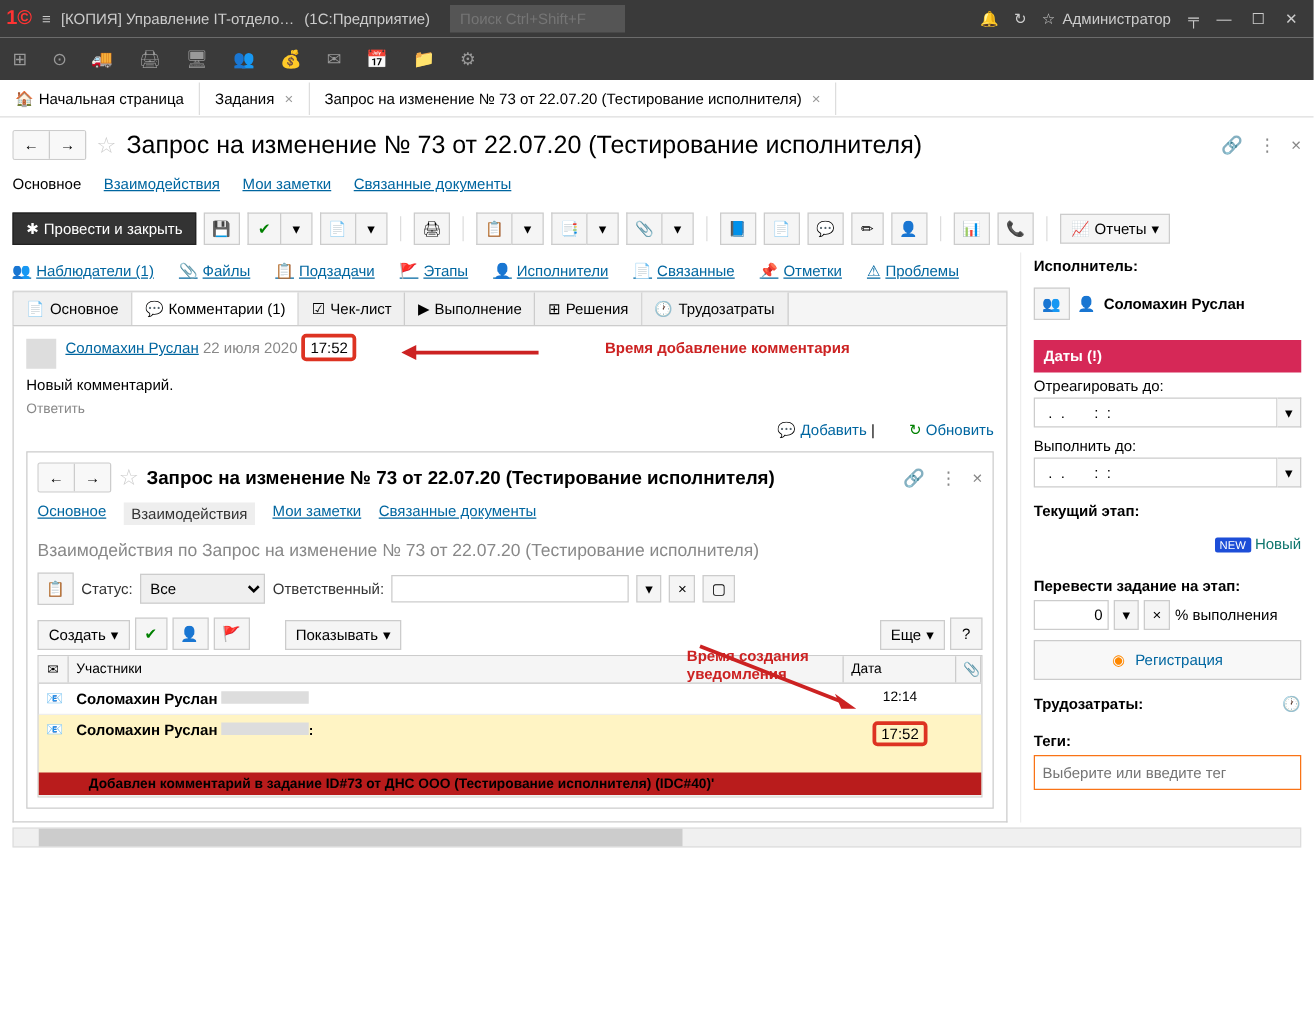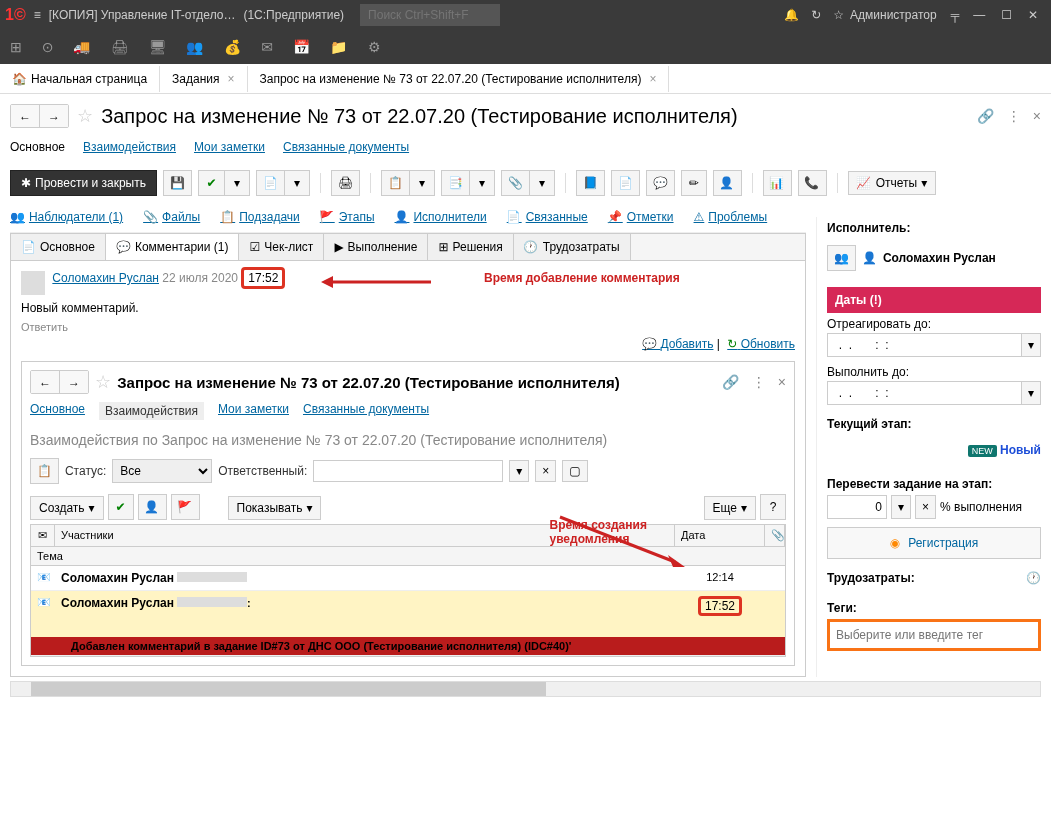--- a/index.html
+++ b/index.html
@@ -36,36 +36,36 @@
 .btn-split{display:flex;}
 .btn-split .btn{border-radius:0;}
 .btn-split .btn:first-child{border-right:none;}
 .sep{width:1px;height:20px;background:#ddd;margin:0 4px;}
 .btn-reports{background:#f5f5f5;border:1px solid #ccc;padding:4px 8px;cursor:pointer;display:flex;align-items:center;gap:4px;}
 .links-bar{display:flex;gap:20px;padding:8px 0;border-bottom:1px solid #eee;flex-wrap:wrap;}
 .link-item{display:flex;align-items:center;gap:4px;color:#0066a0;text-decoration:underline;cursor:pointer;}
 .link-item .ico{font-size:12px;}
 .main-split{display:flex;gap:10px;}
 .left-panel{flex:1;min-width:0;}
-.right-panel{width:225px;border-left:1px solid #eee;padding-left:10px;margin-top:15px;}
+.right-panel{width:225px;border-left:1px solid #eee;padding-left:10px;}
 .panel-tabs{display:flex;border:1px solid #ccc;background:#f5f5f5;}
 .panel-tab{padding:6px 10px;border-right:1px solid #ccc;cursor:pointer;display:flex;align-items:center;gap:4px;background:#fff;}
 .panel-tab.active{background:#fff;}
 .panel-tab:not(.active){background:#f0f0f0;}
 .comment-area{border:1px solid #ccc;border-top:none;padding:10px;position:relative;}
 .avatar{width:24px;height:24px;background:#ddd;display:inline-block;vertical-align:top;}
 .comment-header{display:inline-block;margin-left:4px;}
 .comment-author{color:#0066a0;text-decoration:underline;}
 .comment-date{color:#888;text-align:right;}
 .time-box{border:3px solid #d32;padding:1px 4px;border-radius:4px;}
 .comment-body{margin:6px 0;}
 .reply-link{color:#888;font-size:11px;cursor:pointer;}
 .annotation{color:#c22;font-weight:bold;position:absolute;padding-left:48px;}
 .comment-actions{text-align:right;padding:4px 0;}
-.comment-actions a{color:#0066a0;text-decoration:underline;cursor:pointer;margin-left:4px;}
+.comment-actions a{color:#0066a0;cursor:pointer;margin-left:24px;}
 .inner-frame{border:1px solid #ccc;margin-top:6px;padding:8px;}
 .inner-header{display:flex;align-items:center;gap:6px;}
 .inner-title{font-size:15px;font-weight:bold;}
 .inner-subtabs{display:flex;gap:14px;padding:8px 0;font-size:11px;}
 .inner-subtab{color:#0066a0;text-decoration:underline;cursor:pointer;}
 .inner-subtab.active{background:#eee;padding:2px 6px;color:#333;text-decoration:none;}
 .inner-heading{color:#888;font-size:14px;padding:4px 0;}
 .filter-row{display:flex;align-items:center;gap:6px;padding:6px 0;}
 .filter-row label{color:#333;}
 .filter-row select,.filter-row input{border:1px solid #ccc;padding:3px;}
@@ -91,26 +91,26 @@
 .time-box2{border:3px solid #d32;padding:0 4px;border-radius:4px;display:inline-block;}
 .side-section{margin-bottom:10px;}
 .side-label{font-weight:bold;padding:4px 0;}
 .side-user{display:flex;align-items:center;gap:6px;padding:6px 0;}
 .side-header-red{background:#d62857;color:#fff;padding:6px 8px;font-weight:bold;}
 .side-field{padding:4px 0;}
 .side-field label{display:block;margin-bottom:2px;}
 .side-input{display:flex;}
 .side-input input{flex:1;border:1px solid #ccc;padding:4px;}
 .side-input button{border:1px solid #ccc;border-left:none;background:#f5f5f5;padding:4px 6px;cursor:pointer;}
-.badge-new{background:#0f766e;color:#fff;padding:1px 4px;font-size:9px;border-radius:2px;}
-.stage-new{color:#1d4ed8;font-weight:bold;}
+.badge-new{background:#1d4ed8;color:#fff;padding:1px 4px;font-size:9px;border-radius:2px;}
+.stage-new{color:#0f766e;font-weight:normal;}
 .progress-input{display:flex;align-items:center;gap:4px;}
 .progress-input input{width:60px;border:1px solid #ccc;padding:4px;text-align:right;}
 .btn-reg{width:100%;border:1px solid #ccc;background:#f8f8f8;padding:8px;cursor:pointer;display:flex;align-items:center;justify-content:center;gap:8px;color:#0066a0;}
-.tags-input{width:100%;border:3px solid #f97316;padding:6px;color:#aaa;}
+.tags-input{width:100%;border:1px solid #f97316;padding:6px;color:#aaa;}
 .scrollbar{height:16px;background:#f0f0f0;border:1px solid #ddd;margin-top:4px;position:relative;}
 .scrollbar-thumb{position:absolute;left:20px;width:50%;height:100%;background:#ccc;}
 svg.arrow{position:absolute;}
 </style>
 </head>
 <body>
 
 <div class="titlebar">
   <span class="logo">1©</span>
   <span class="hamburger">≡</span>
@@ -333,21 +333,20 @@
                 <polygon points="135,55 118,43 123,55" fill="#c22"></polygon>
               </svg>
           </div>
           <div class="table">
             <div class="table-header">
               <div class="th th-icon">✉</div>
               <div class="th th-user">Участники</div>
               <div class="th th-date">Дата</div>
               <div class="th th-attach">📎</div>
             </div>
-            <div class="table-subheader">Тема</div>
             <div class="row">
               <div class="row-top">
                 <div class="cell cell-icon">📧</div>
                 <div class="cell cell-user"><span>Соломахин Руслан</span> <span style="background:#ddd;display:inline-block;width:70px;height:10px;"></span></div>
                 <div class="cell cell-date">12:14</div>
                 <div class="cell cell-attach"></div>
               </div>
             </div>
             <div class="row highlight">
               <div class="row-top">

